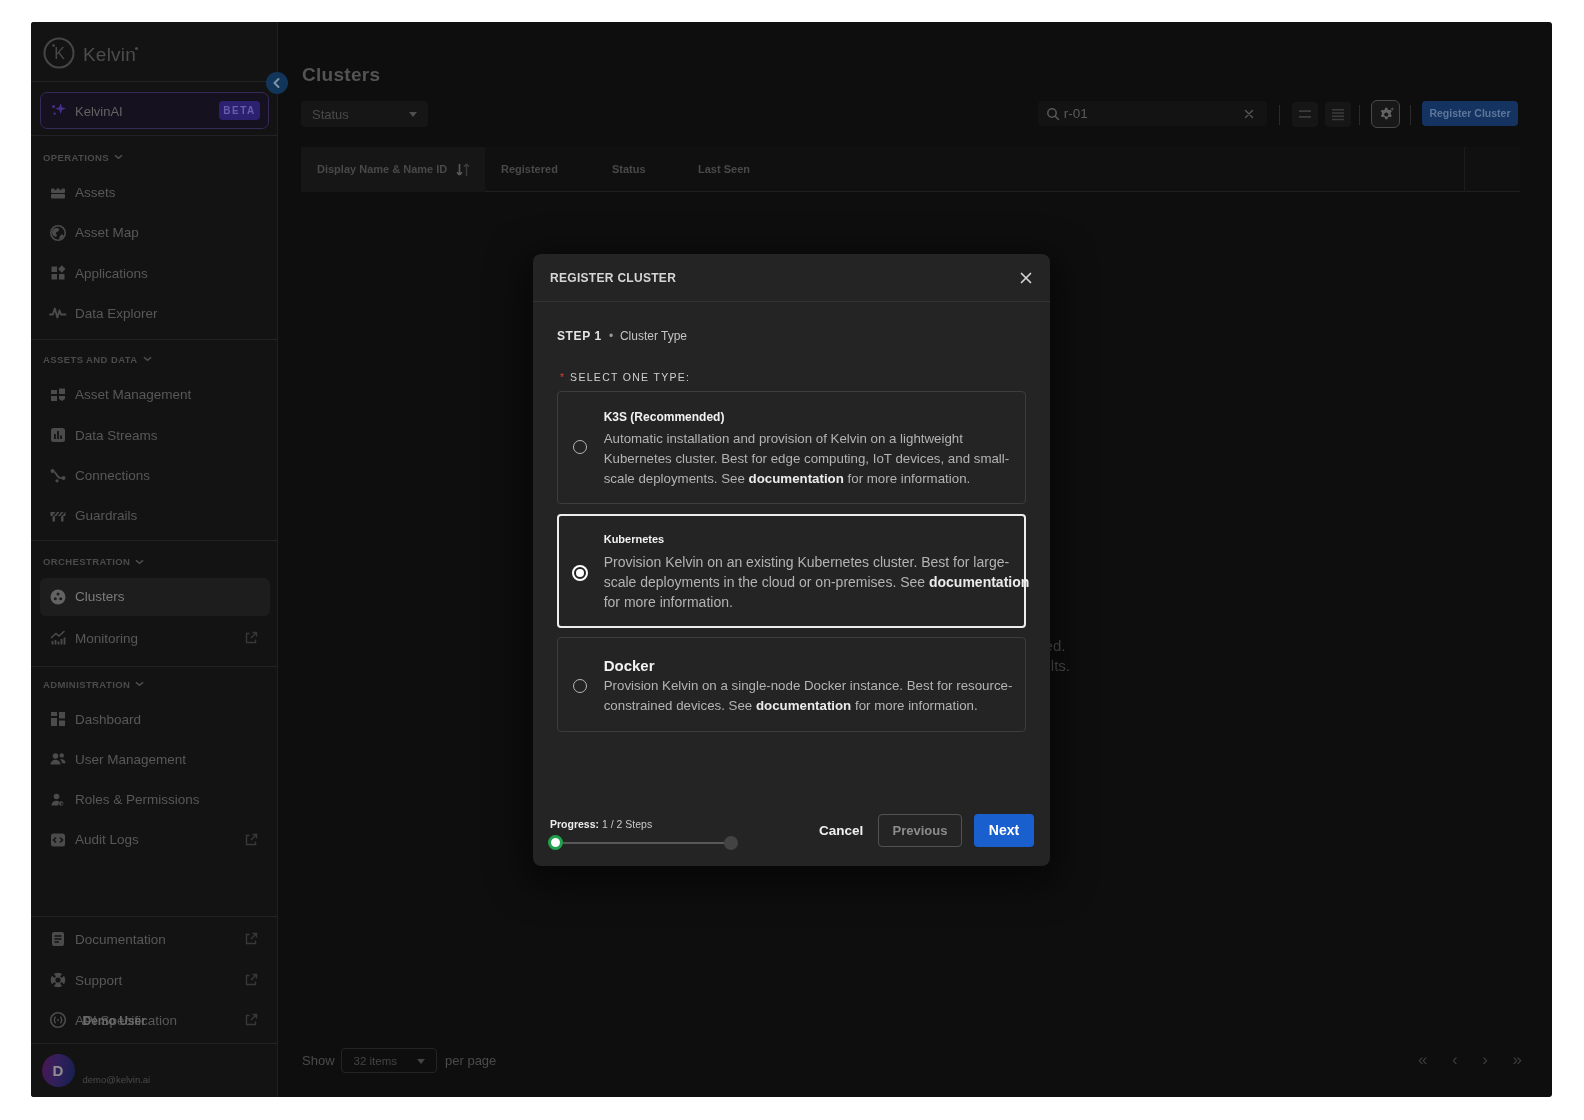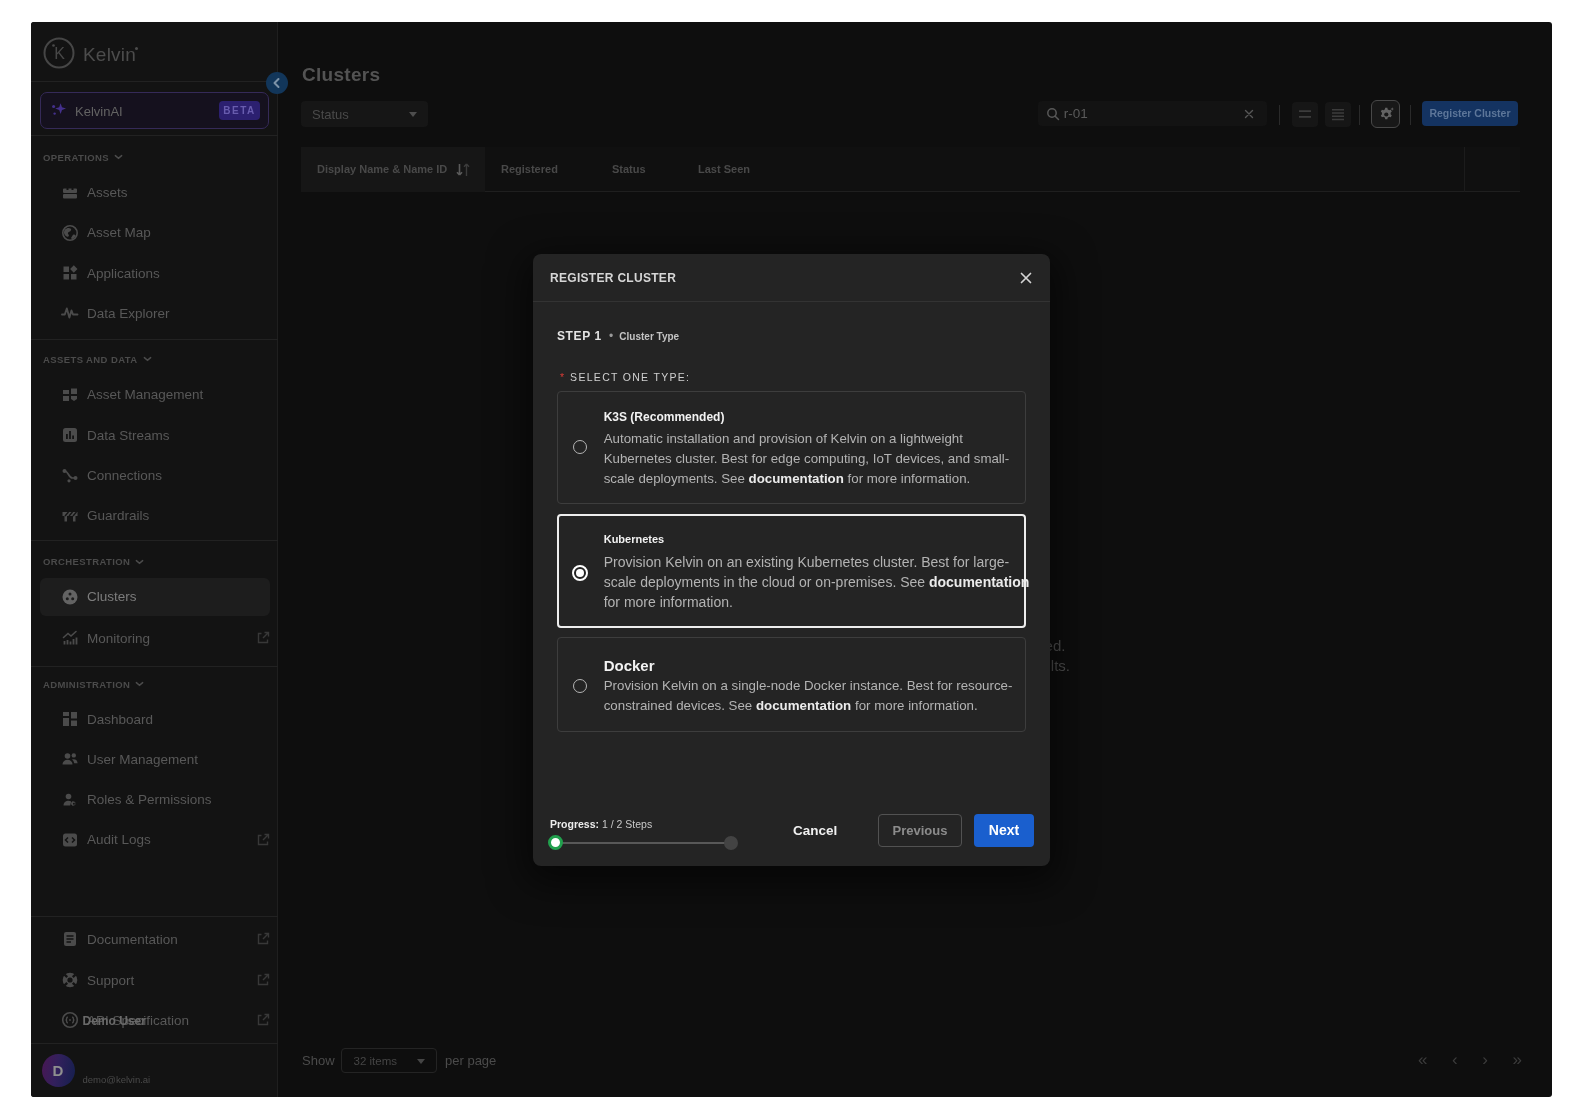--- a/index.html
+++ b/index.html
@@ -4,21 +4,21 @@
 <style>
 * { margin:0; padding:0; box-sizing:border-box; }
 html,body { width:1584px; height:1120px; background:#ffffff; font-family:"Liberation Sans", sans-serif; }
 body { position:relative; overflow:hidden; }
 .app { position:absolute; left:31px; top:22px; width:1521px; height:1075px; background:#0e0e0e; border-radius:3px; overflow:hidden; }
 
 .sb { position:absolute; left:0; top:0; width:247px; height:1075px; background:#131313; border-right:1px solid #1f1f1f; }
 .sb .divider { position:absolute; left:0; width:247px; height:1px; background:#222222; }
 .sechead { position:absolute; left:12px; height:20px; display:flex; align-items:center; gap:5px;
   font-size:9.5px; font-weight:bold; letter-spacing:0.4px; color:#4b4b4b;justify-content:flex-end; }
-.item { position:absolute; left:0; width:247px; height:40px; display:flex; align-items:center;margin-left:12px; }
+.item { position:absolute; left:0; width:247px; height:40px; display:flex; align-items:center; }
 .item .ic { position:absolute; left:18px; width:18px; height:18px; }
 .item .lbl { position:absolute; left:44px; font-size:13.5px; color:#585858; }
 .item .ext { position:absolute; left:212px; width:16px; height:16px; }
 .active-item { position:absolute; left:9px; top:555.7px; width:230px; height:38px; background:#1d1d1d; border-radius:6px; }
 </style>
 </head>
 <body>
 <div class="app">
   <div class="sb" id="sidebar">
 
@@ -288,21 +288,21 @@
       </div>
   </div>
 </div>
 <div id="modal" style="position:absolute;left:533px;top:254px;width:517px;height:612px;background:#242424;border-radius:8px;box-shadow:0 10px 36px 8px rgba(0,0,0,.55)">
   <div style="position:absolute;left:17px;top:17px;font-size:12px;font-weight:bold;letter-spacing:0.3px;color:#d6d6d6">REGISTER CLUSTER</div>
   <svg style="position:absolute;right:17px;top:17px" width="14" height="14" viewBox="0 0 14 14">
       <path d="M2.5 2.5 L11.5 11.5 M11.5 2.5 L2.5 11.5" stroke="#d4d4d4" stroke-width="1.7" stroke-linecap="round"></path>
     </svg>
   <div style="position:absolute;left:0;top:47px;width:517px;height:1px;background:#333333"></div>
 
-  <div style="position:absolute;left:24px;top:75px;font-size:12px;font-weight:bold;letter-spacing:.6px;color:#e3e3e3">STEP 1 <span style="color:#9a9a9a;font-weight:normal;letter-spacing:0">&nbsp;•&nbsp;</span><span style="font-size:10px;font-weight:bold;color:#c4c4c4;letter-spacing:0">&nbsp;Cluster Type</span></div>
+  <div style="position:absolute;left:24px;top:75px;font-size:12px;font-weight:bold;letter-spacing:.6px;color:#e3e3e3">STEP 1 <span style="color:#9a9a9a;font-weight:normal;letter-spacing:0">&nbsp;•&nbsp;</span><span style="font-size:12px;font-weight:normal;color:#c4c4c4;letter-spacing:0">&nbsp;Cluster Type</span></div>
   <div style="position:absolute;left:27px;top:116.5px;font-size:10.5px;letter-spacing:1.3px;color:#d0d0d0"><span style="color:#d63b35;margin-right:6px;letter-spacing:0">*</span>SELECT ONE TYPE:</div>
 
   <div style="position:absolute;left:24px;top:136.5px;width:469px;height:113.6px;border:1px solid #3d3d3d;border-radius:4px"></div>
   <div style="position:absolute;left:39.6px;top:186.3px;width:14px;height:14px;border:1.5px solid #b5b5b5;border-radius:50%;box-sizing:border-box"></div>
   <div style="position:absolute;left:70.7px;top:155.5px;font-size:12px;font-weight:bold;color:#f2f2f2">K3S (Recommended)</div>
   <div style="position:absolute;left:70.7px;top:174.5px;white-space:nowrap;font-size:13.3px;line-height:20px;color:#b3b3b3">Automatic installation and provision of Kelvin on a lightweight<br>Kubernetes cluster. Best for edge computing, IoT devices, and small-<br>scale deployments. See <b style="color:#ebebeb">documentation</b> for more information.</div>
 
   <div style="position:absolute;left:24px;top:259.5px;width:469px;height:114.9px;border:2px solid #ededed;border-radius:4px"></div>
   <div style="position:absolute;left:38.6px;top:311.2px;width:16px;height:16px;border:2px solid #ffffff;border-radius:50%;box-sizing:border-box"></div>
   <div style="position:absolute;left:42.6px;top:315.2px;width:8px;height:8px;background:#ffffff;border-radius:50%"></div>
@@ -311,16 +311,16 @@
 
   <div style="position:absolute;left:24px;top:383px;width:469px;height:95px;border:1px solid #3d3d3d;border-radius:4px"></div>
   <div style="position:absolute;left:39.6px;top:424.5px;width:14px;height:14px;border:1.5px solid #b5b5b5;border-radius:50%;box-sizing:border-box"></div>
   <div style="position:absolute;left:70.7px;top:403.4px;font-size:15px;font-weight:bold;color:#f2f2f2">Docker</div>
   <div style="position:absolute;left:70.7px;top:422.4px;white-space:nowrap;font-size:13.3px;line-height:20px;color:#b3b3b3">Provision Kelvin on a single-node Docker instance. Best for resource-<br>constrained devices. See <b style="color:#ebebeb">documentation</b> for more information.</div>
 
   <div style="position:absolute;left:17px;top:563.5px;font-size:10.5px;color:#c9c9c9"><b style="color:#ececec">Progress:</b> 1 / 2 Steps</div>
   <div style="position:absolute;left:22px;top:587.5px;width:176px;height:2px;background:#585858"></div>
   <div style="position:absolute;left:14.5px;top:581px;width:15px;height:15px;background:#ffffff;border:3px solid #21a04d;border-radius:50%;box-sizing:border-box"></div>
   <div style="position:absolute;left:191px;top:581.5px;width:14px;height:14px;background:#434343;border-radius:50%"></div>
-  <div style="position:absolute;left:260px;top:569px;font-size:13.5px;font-weight:bold;color:#f0f0f0">Cancel</div>
+  <div style="position:absolute;left:286px;top:569px;font-size:13.5px;font-weight:bold;color:#f0f0f0">Cancel</div>
   <div style="position:absolute;left:345px;top:559.7px;width:84px;height:33.8px;border:1px solid #525252;border-radius:4px;font-size:13px;font-weight:bold;color:#8c8c8c;text-align:center;line-height:32px">Previous</div>
   <div style="position:absolute;left:441px;top:559.7px;width:60px;height:33.8px;background:#1a5fce;border-radius:4px;font-size:14px;font-weight:bold;color:#ffffff;text-align:center;line-height:33.8px">Next</div>
 </div>
 
 </body></html>

